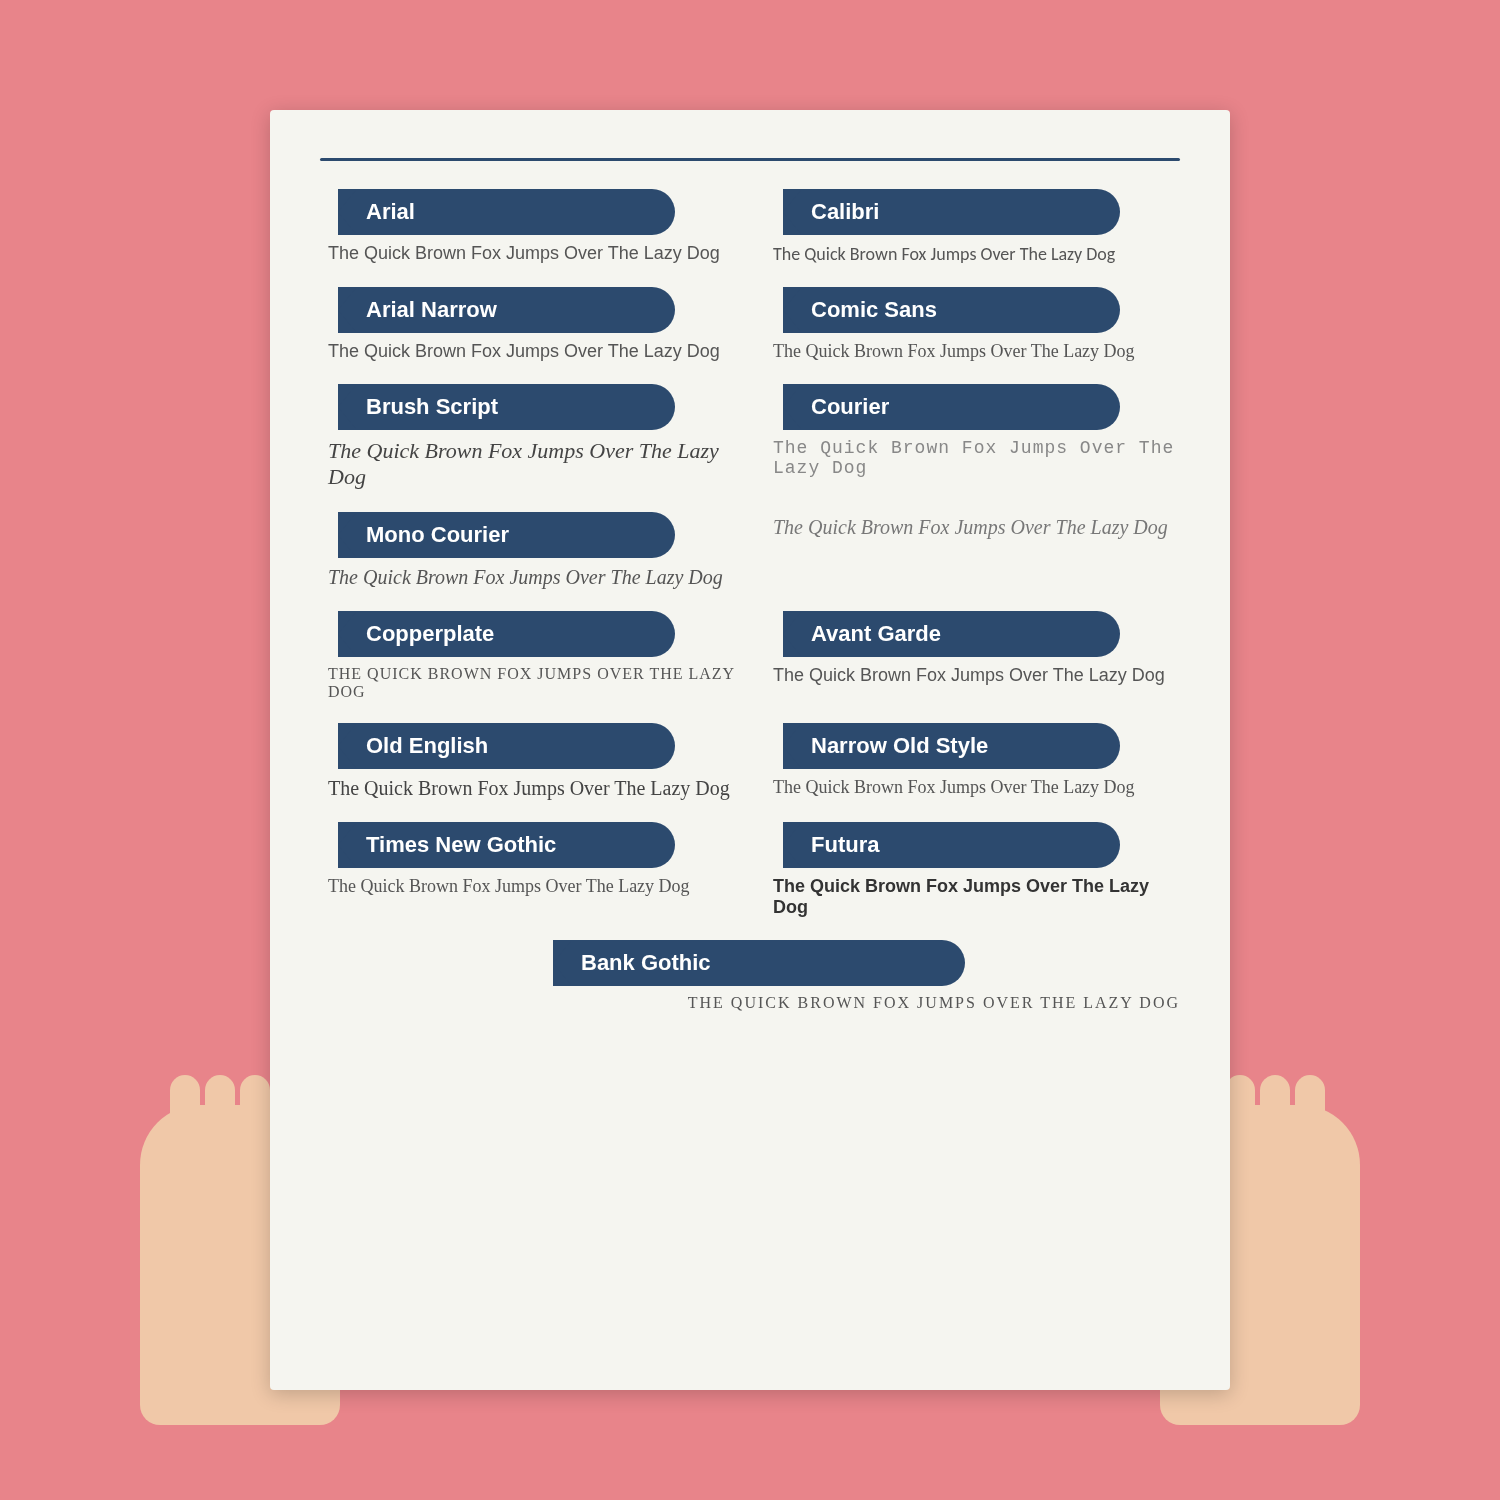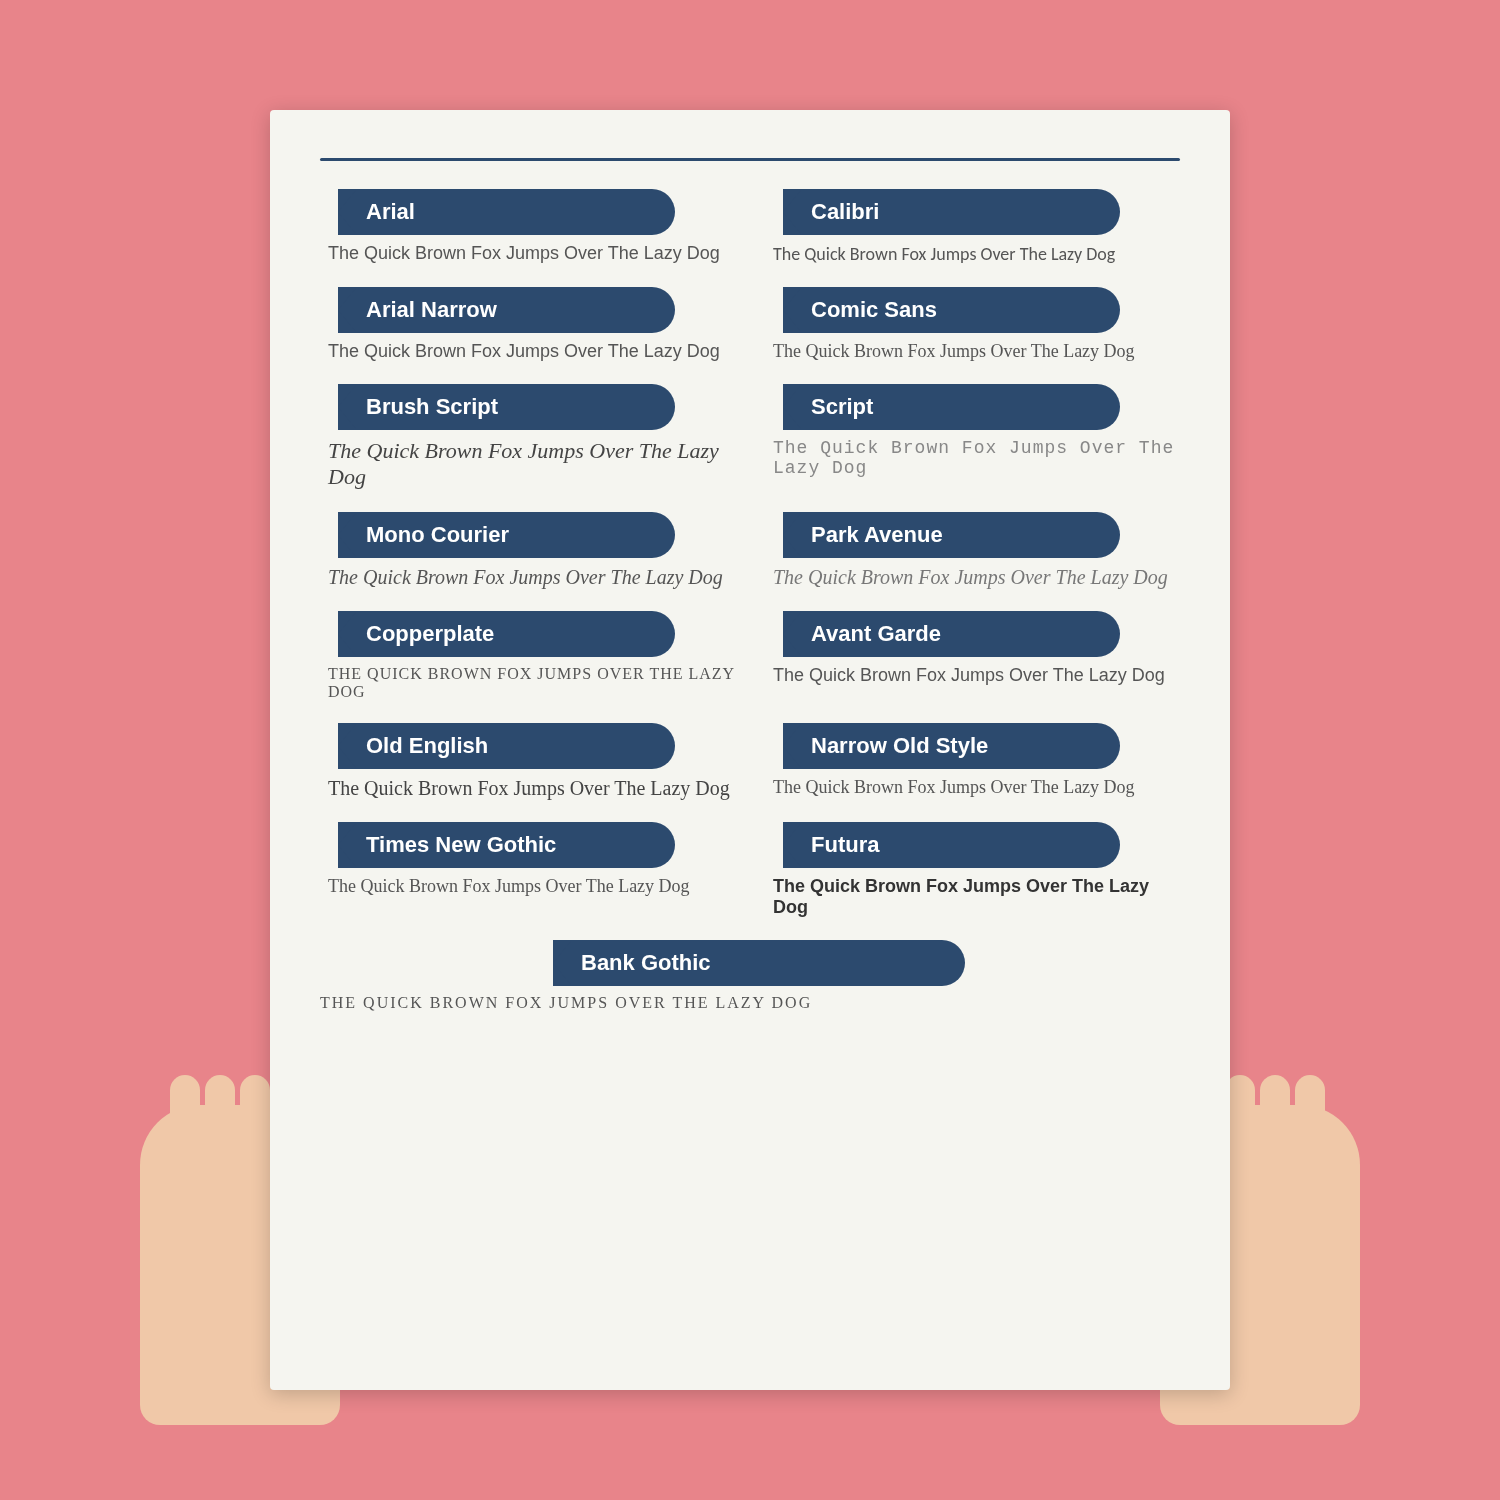--- a/index.html
+++ b/index.html
@@ -160,21 +160,21 @@
     .font-sample.park-avenue { font-family: 'Brush Script MT', cursive; font-style: italic; font-size: 20px; color: #777; }
     .font-sample.avant-garde { font-family: 'Century Gothic', 'Avant Garde', sans-serif; }
     .font-sample.bookman { font-family: 'Bookman Old Style', 'Bookman', Georgia, serif; }
     .font-sample.futura { font-family: 'Century Gothic', Futura, sans-serif; font-weight: 700; color: #333; }
     .font-sample.bank-gothic { font-family: 'Small Caps', 'Copperplate', fantasy; font-size: 16px; text-transform: uppercase; letter-spacing: 2px; color: #555; font-variant: small-caps; }
 
     .center-entry {
       grid-column: 1 / -1;
       display: flex;
       flex-direction: column;
-      align-items: flex-start;
+      align-items: flex-end;
     }
 
     .center-entry .font-banner-wrap {
       width: 50%;
     }
 
     .center-entry .font-sample {
       text-align: center;
       padding-left: 0;
     }
@@ -217,34 +217,31 @@
     <div class="font-sample comic-sans">The Quick Brown Fox Jumps Over The Lazy Dog</div>
   </div>
         <div class="font-entry">
     <div class="font-banner-wrap">
       <div class="font-banner">Brush Script</div>
     </div>
     <div class="font-sample brush-script">The Quick Brown Fox Jumps Over The Lazy Dog</div>
   </div>
         <div class="font-entry">
     <div class="font-banner-wrap">
-      <div class="font-banner">Script</div>
+      <div class="font-banner">Courier</div>
     </div>
     <div class="font-sample courier">The Quick Brown Fox Jumps Over The Lazy Dog</div>
   </div>
         <div class="font-entry">
     <div class="font-banner-wrap">
       <div class="font-banner">Mono Courier</div>
     </div>
     <div class="font-sample mono-corsiva">The Quick Brown Fox Jumps Over The Lazy Dog</div>
   </div>
         <div class="font-entry">
-    <div class="font-banner-wrap">
-      <div class="font-banner">Park Avenue</div>
-    </div>
     <div class="font-sample park-avenue">The Quick Brown Fox Jumps Over The Lazy Dog</div>
   </div>
         <div class="font-entry">
     <div class="font-banner-wrap">
       <div class="font-banner">Copperplate</div>
     </div>
     <div class="font-sample copperplate">The Quick Brown Fox Jumps Over The Lazy Dog</div>
   </div>
         <div class="font-entry">
     <div class="font-banner-wrap">

